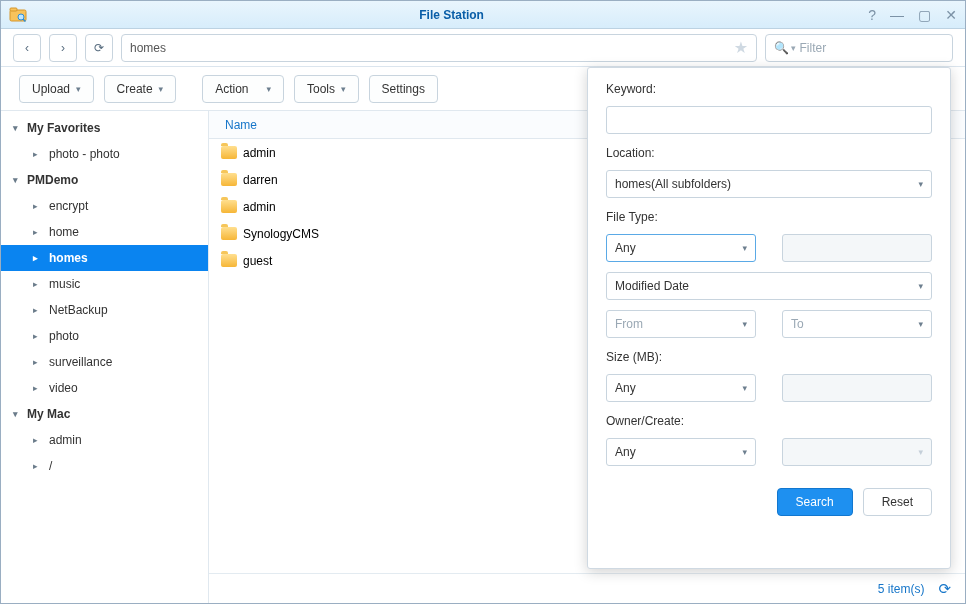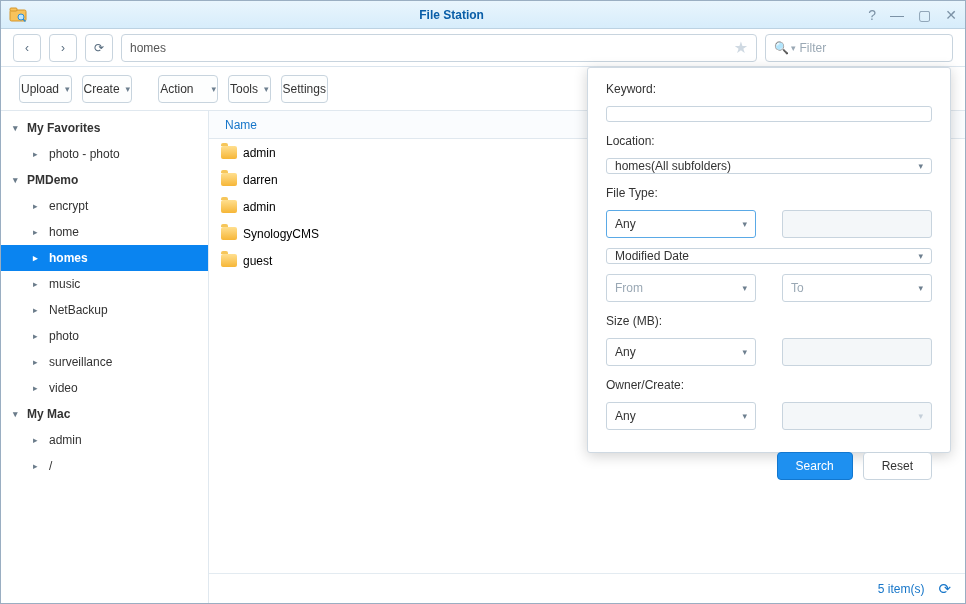--- a/index.html
+++ b/index.html
@@ -36,21 +36,21 @@
   .filter-box {
     width: 188px; height:28px; border:1px solid #c8d4de; border-radius:4px; background:#fff;
     display:flex; align-items:center; padding:0 8px; color:#9aa8b4;
   }
   .filter-box .chev { margin: 0 4px 0 2px; font-size:9px; color:#9aa8b4;}
   .toolbar {
     height: 44px; display:flex; align-items:center; gap:10px; padding: 6px 18px;
     border-bottom:1px solid #e0e8ef; background:#fff;
   }
   .t-btn {
-    height:28px; padding: 0 1px; border:1px solid #c8d4de; border-radius:4px;
+    height:28px; padding: 0 12px; border:1px solid #c8d4de; border-radius:4px;
     background:#fdfefe; display:flex; align-items:center; gap:6px; cursor:pointer; color:#333;text-align:right;
   }
   .t-btn .caret { font-size:9px; color:#6d7f8f; }
   .body { flex:1; display:flex; min-height:0; background:#fff; }
   .sidebar {
     width: 208px; border-right:1px solid #e0e8ef; overflow:auto; padding-top:4px;
   }
   .tree-root { font-weight:bold; color:#333; padding:6px 12px; display:flex; align-items:center; gap:4px; cursor:pointer;}
   .tree-item { color:#333; padding:6px 12px 6px 32px; display:flex; align-items:center; gap:6px; cursor:pointer;}
   .tree-item span.tri, .tree-root span.tri { font-size:9px; color:#6a7b8a; width:10px; display:inline-block;}
@@ -68,21 +68,21 @@
   .folder-ico { width:16px; height:13px; background:linear-gradient(#ffdf8f,#f6b637); border-radius:2px; position:relative; }
   .folder-ico:before { content:""; position:absolute; top:-3px; left:0; width:7px; height:3px; background:#f6c65a; border-radius:2px 2px 0 0;}
   .statusbar {
     height:30px; display:flex; align-items:center; justify-content:flex-end;
     padding: 0 14px; gap:14px; color:#1776c9; border-top:1px solid #e3ebf1;
     background:#fff;
   }
   .statusbar .refresh { color:#1776c9; font-size:15px; cursor:pointer;}
   
   .panel {
-    position:absolute; top:66px; right:14px; width:364px; height:386px;
+    position:absolute; top:66px; right:14px; width:364px; height:502px;
     background:#fff; border:1px solid #cfd9e2; border-radius:3px;
     box-shadow: 0 3px 14px rgba(0,0,0,0.18);
     padding: 14px 18px 16px 18px;
     display:flex; flex-direction:column; gap:10px;
   }
   .form-label { color:#333; font-size:12px; }
   .form-input {
     height:28px; border:1px solid #c8d4de; border-radius:3px; padding:0 8px; width:100%;
     background:#fff; color:#333;
   }

